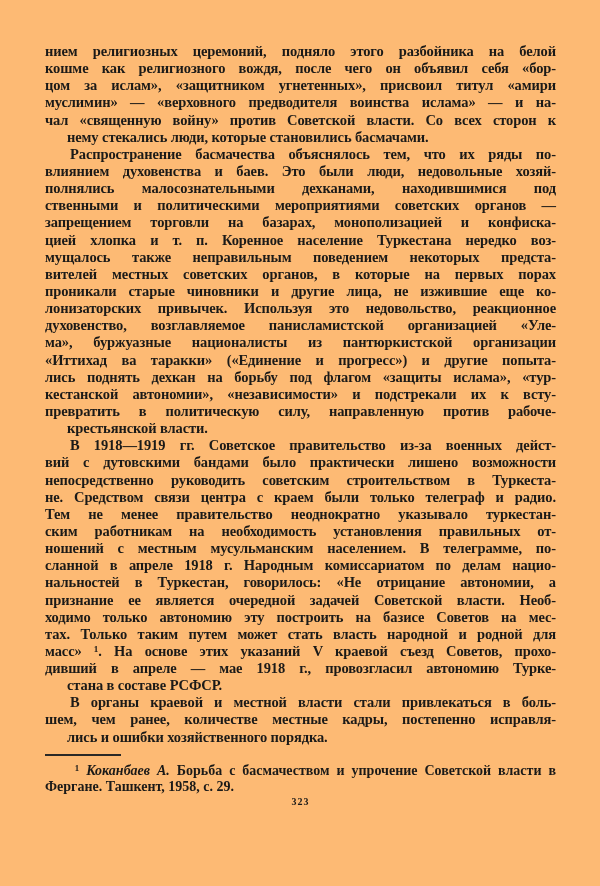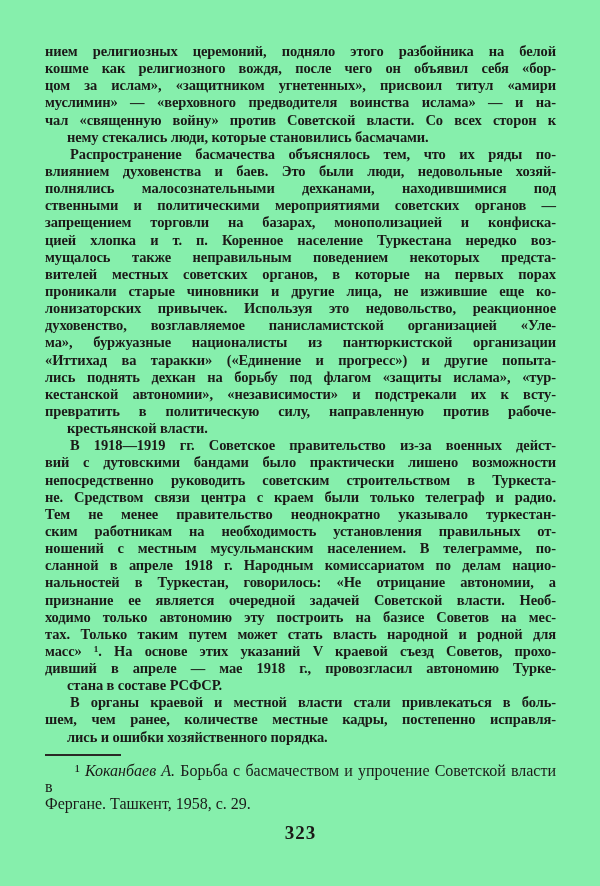--- a/index.html
+++ b/index.html
@@ -4,21 +4,21 @@
 <style>
   html,body{margin:0;padding:0;}
   body{
     background:#e8e8e6;
     font-family:"Liberation Serif","DejaVu Serif",serif;
   }
   .page{
     position:relative;
     width:600px;height:886px;
     margin:0 auto;
-    background:#86efac;
+    background:#fdba74;
     color:#1b1a18;
     overflow:hidden;
     box-sizing:border-box;
     padding:43px 44px 0 45px;
   }
   .body-text{
     width:511px;
     font-size:14.5px;
     font-weight:700;
     letter-spacing:-0.1px;
@@ -36,36 +36,35 @@
   .line.indent{text-indent:25px;}
   .footnote-rule{
     width:76px;
     border:0;
     border-top:2px solid #2a2926;
     margin:8px 0 0 0;
   }
   .footnote{
     width:511px;
     margin-top:7px;
-    font-size:16px;
-    font-weight:400;
+    font-size:14px;
+    font-weight:700;
     line-height:16.5px;
   }
   .fn-line{
     text-align:justify;
     text-align-last:justify;
   }
   .fn-line.fn-first{text-indent:30px;}
   .fn-line.last{text-align-last:left;}
   .fn-author{font-style:italic;}
   .page-number{
     width:511px;
-    margin-top:10px;
     text-align:center;
-    font-size:19px;
+    font-size:10px;
     font-weight:700;
     letter-spacing:1px;
   }
 </style>
 </head>
 <body>
 
 <div class="page">
 
   <div class="body-text">

